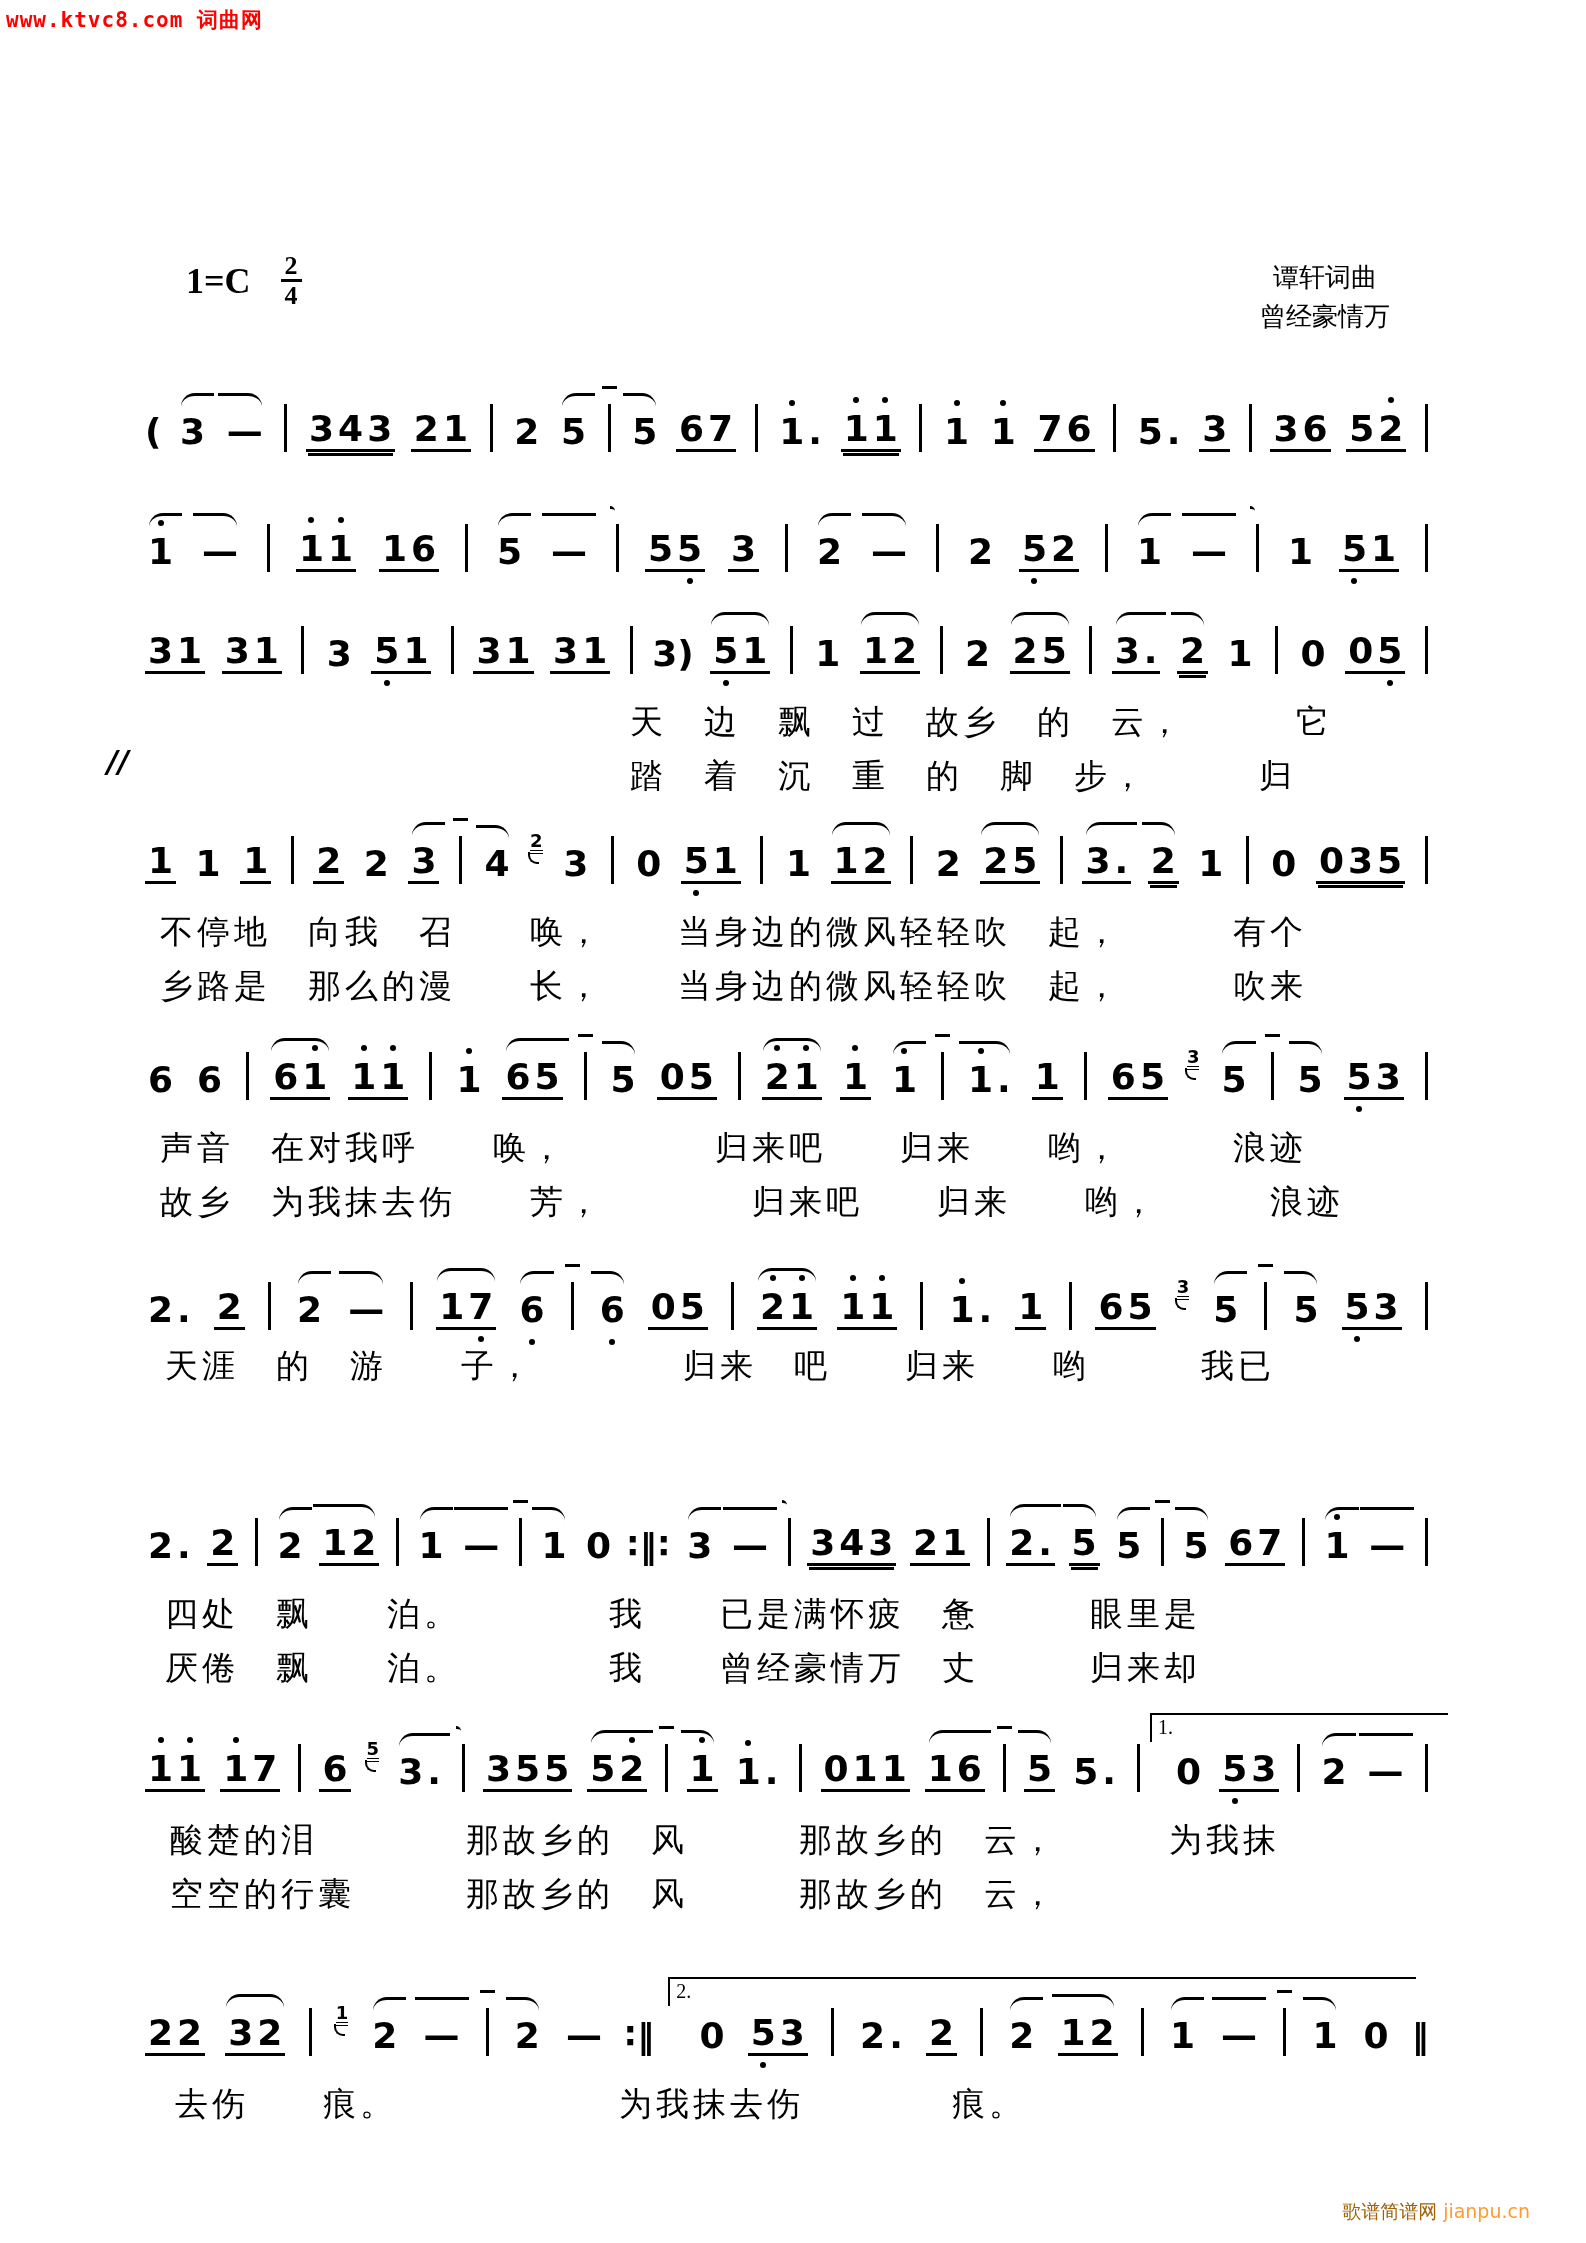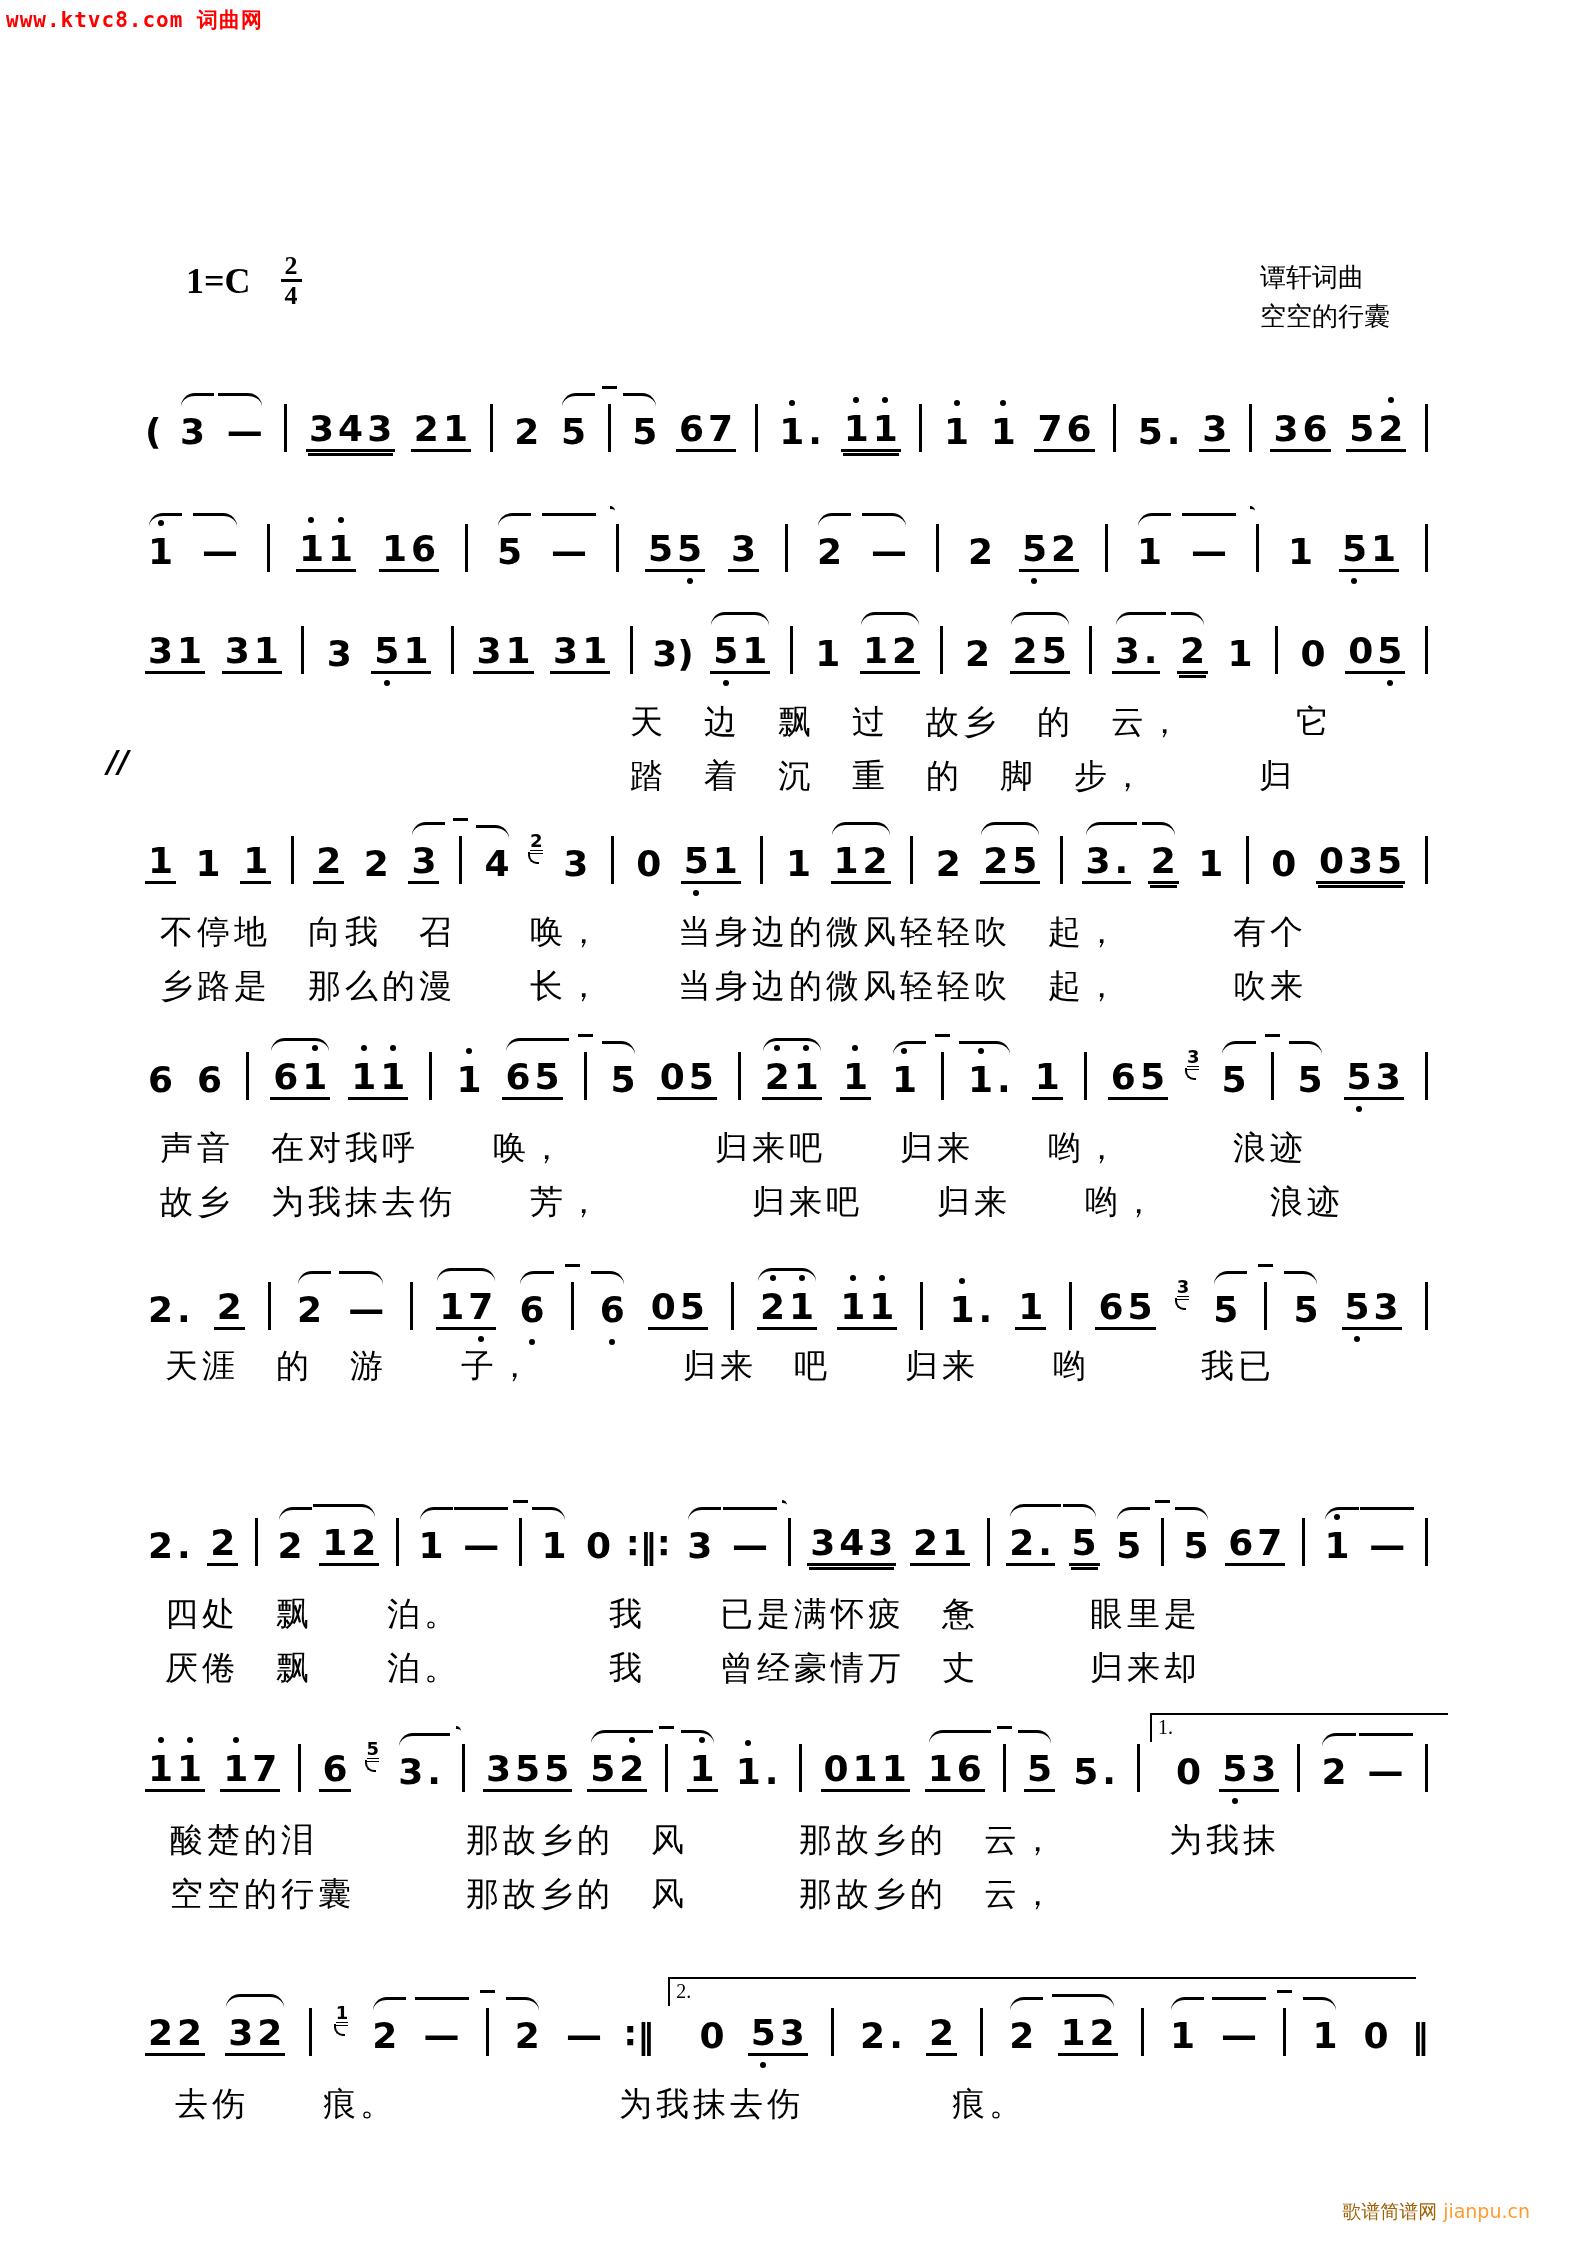--- a/index.html
+++ b/index.html
@@ -17,21 +17,21 @@
          font-size:58px;font-weight:bold;letter-spacing:46px;text-indent:46px;
          font-family:"DejaVu Serif",serif;}
   .keytime{position:absolute;left:186px;top:252px;display:flex;align-items:center;
            font-family:"Liberation Serif",serif;font-weight:bold;gap:16px;}
   .keysig{font-size:36px;}
   .timesig{display:inline-flex;flex-direction:column;align-items:center;margin-left:14px;
            font-size:26px;line-height:1.05;font-family:"Liberation Serif",serif;}
   .timesig .num{border-bottom:3px solid #000;padding:0 4px;}
   .timesig .den{padding:0 4px;}
   .credits{position:absolute;right:196px;top:258px;font-size:26px;line-height:1.5;
-           font-family:"Liberation Serif",serif;text-align:left;}
+           font-family:"Liberation Serif",serif;text-align:center;}
 
   
   .sys{position:absolute;left:145px;width:1286px;}
   .notes{display:flex;justify-content:space-between;align-items:flex-end;width:100%;}
   .tok{position:relative;font-size:36px;font-weight:bold;line-height:1.15;
        display:inline-flex;align-items:flex-end;padding:0 1px;white-space:nowrap;}
   .tok.u1{border-bottom:3px solid #000;}
   .tok.u2{border-bottom:3px solid #000;}
   .tok.u2::after{content:"";position:absolute;left:2px;right:2px;bottom:-7px;height:3px;background:#000;}
   .ch{position:relative;display:inline-block;padding:0 2px;}
@@ -77,21 +77,21 @@
   <div class="keytime">
     <span class="keysig">1=C</span>
     <span class="timesig">
       <span class="num">2</span>
       <span class="den">4</span>
     </span>
   </div>
 
   <div class="credits">
     <div>谭轩词曲</div>
-    <div>空空的行囊</div>
+    <div>曾经豪情万</div>
   </div>
 
   <div id="systems">
       <div class="sys" style="top: 404px;">
         <div class="notes">
           <span class="txt">(</span>
           <span class="tok a-s">
             <span class="ch">3</span>
           </span>
           <span class="tok a-e">

